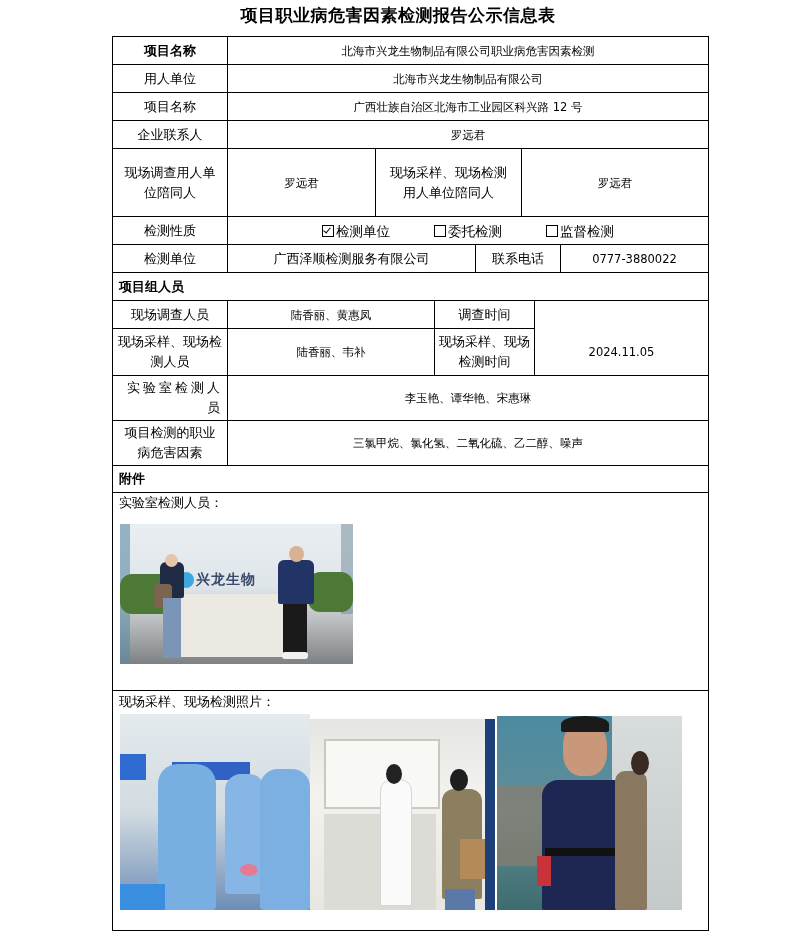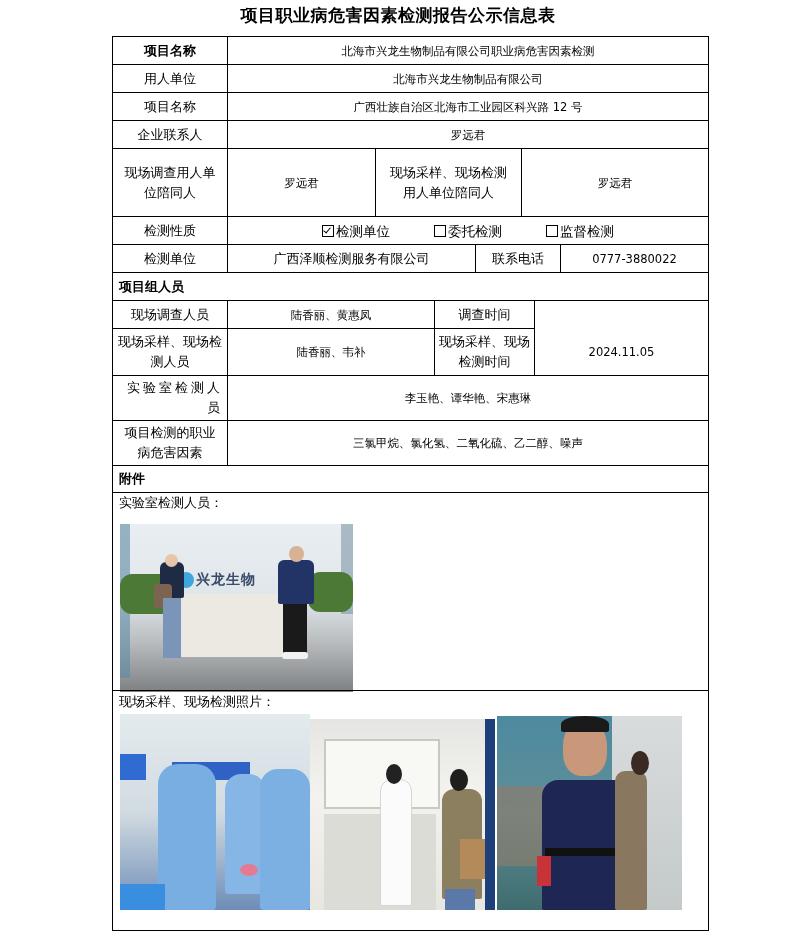--- a/index.html
+++ b/index.html
@@ -80,21 +80,21 @@
   <div class="cell" style="left:0;top:384px;width:115px;height:45px;padding:0 6px;">项目检测的职业病危害因素</div>
 
   <div class="cell left norb bold" style="left:0;top:429px;width:595px;height:27px;">附件</div>
 
   <div class="cell norb" style="left:0;top:456px;width:595px;height:198px;"></div>
 
 </div>
 
 <div class="cap" style="left:119px;top:494px;">实验室检测人员：</div>
 
-<div class="photo" style="left:120px;top:524px;width:233px;height:168px;background:linear-gradient(180deg,#e9eef2 0%,#dfe6ea 45%,#b9bdbf 70%,#7d8184 100%);">
+<div class="photo" style="left:120px;top:524px;width:233px;height:140px;background:linear-gradient(180deg,#e9eef2 0%,#dfe6ea 45%,#b9bdbf 70%,#7d8184 100%);">
   <div style="position:absolute;left:0;top:0;width:10px;height:154px;background:#5d8aa3;opacity:0.6;"></div>
   <div style="position:absolute;right:0;top:0;width:12px;height:90px;background:#6b8798;opacity:0.5;"></div>
   <div style="position:absolute;left:0;top:50px;width:55px;height:40px;background:#4c7a36;border-radius:12px;"></div>
   <div style="position:absolute;right:0;top:48px;width:45px;height:40px;background:#4c7a36;border-radius:12px;"></div>
   <div style="position:absolute;left:48px;top:70px;width:118px;height:63px;background:#ece8e2;"></div>
   <div style="position:absolute;left:58px;top:48px;width:16px;height:16px;border-radius:50%;background:#3ea7de;"></div>
   <div style="position:absolute;left:76px;top:47px;font-size:14px;font-weight:bold;color:#3a4a6a;letter-spacing:1px;">兴龙生物</div>
   <div style="position:absolute;left:40px;top:38px;width:24px;height:36px;background:#1f2a44;border-radius:6px 6px 2px 2px;"></div>
   <div style="position:absolute;left:45px;top:30px;width:13px;height:13px;border-radius:50%;background:#e6c5a8;"></div>
   <div style="position:absolute;left:34px;top:60px;width:18px;height:24px;background:#7d6450;border-radius:4px;"></div>

